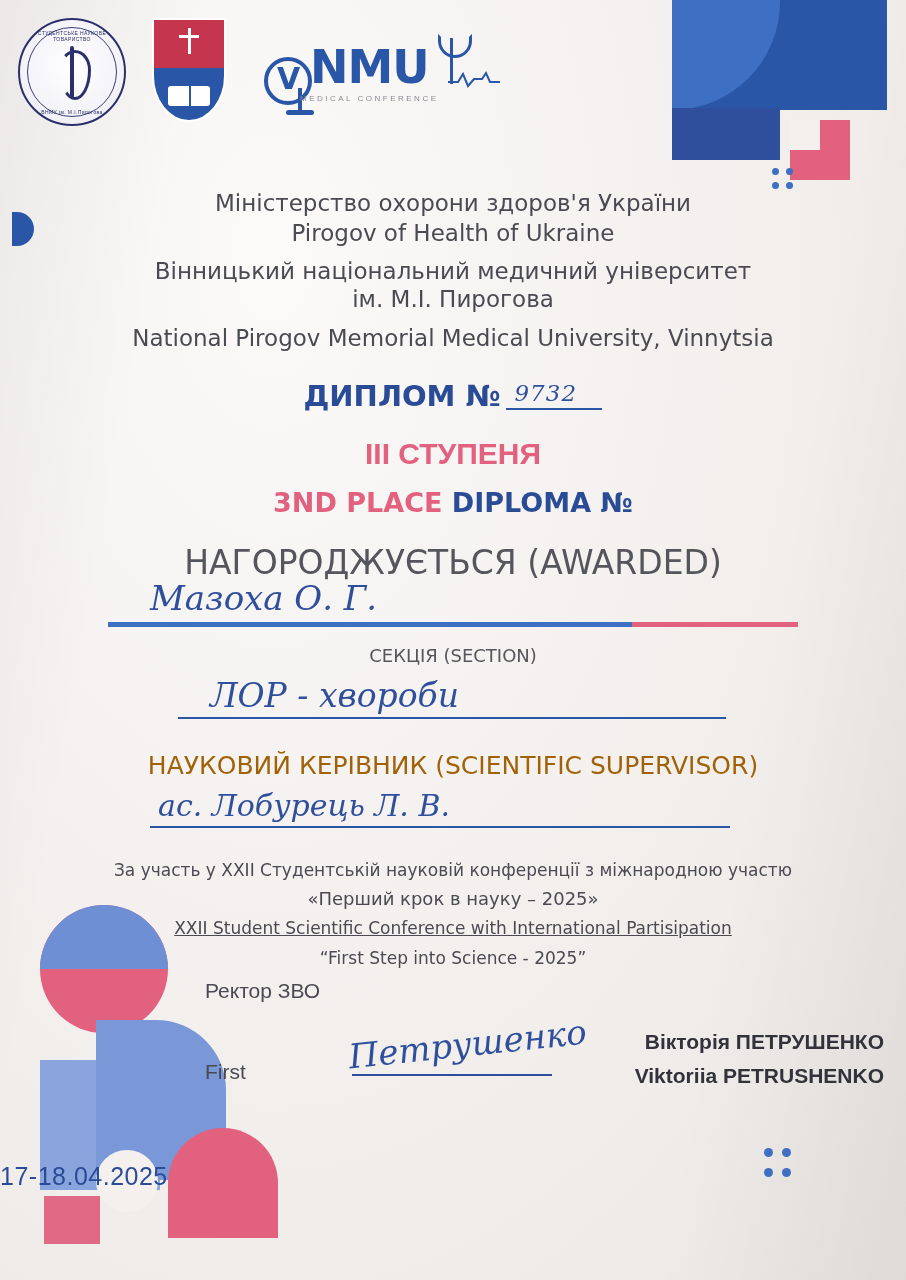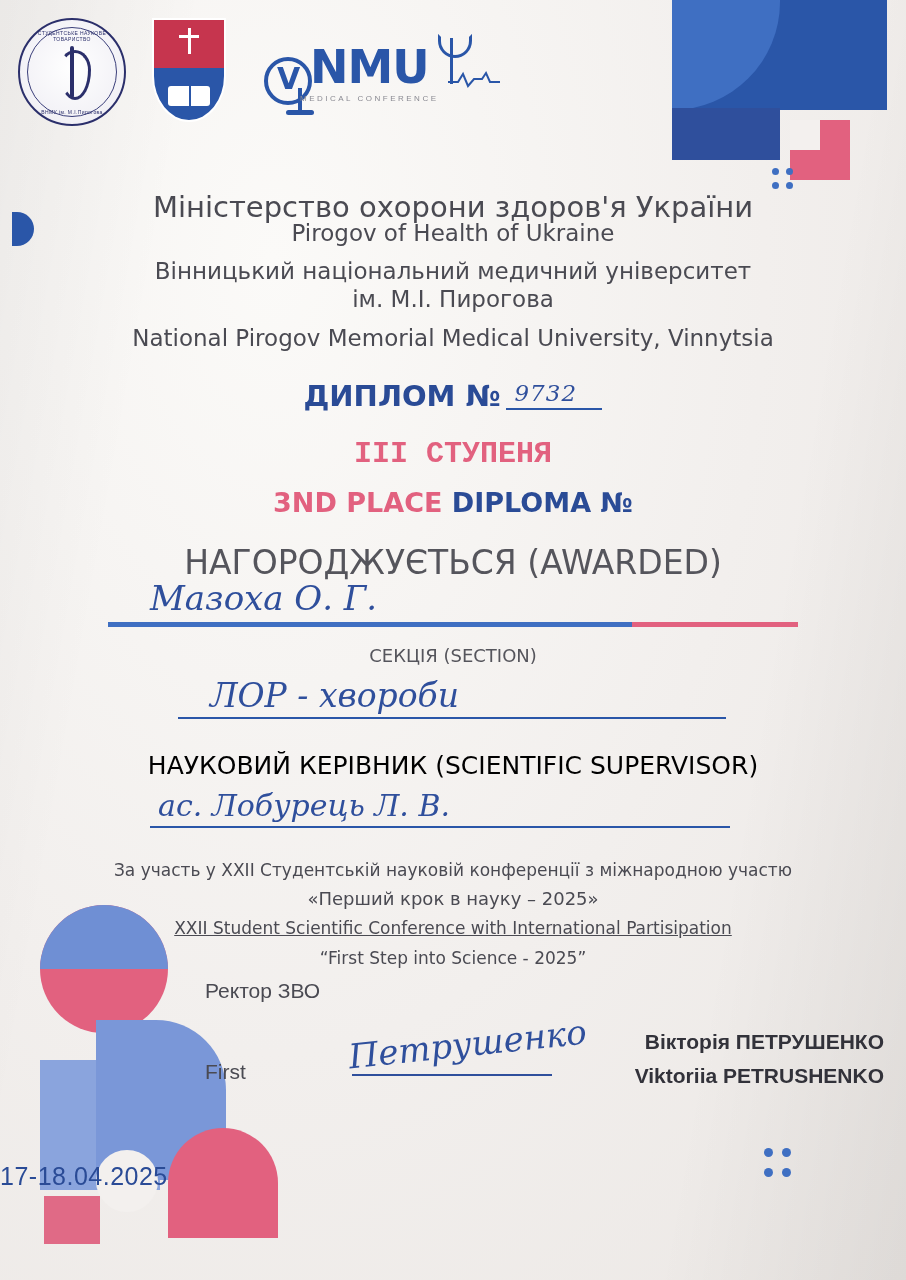--- a/index.html
+++ b/index.html
@@ -232,21 +232,21 @@
   
   .content {
     position: absolute;
     top: 0; left: 0; right: 0;
     text-align: center;
   }
   .line {
     color: #4a4a52;
     font-family: "DejaVu Sans", sans-serif;
   }
-  .ministry-ua { position: absolute; top: 190px; left: 0; right: 0; font-size: 29px; }
+  .ministry-ua { position: absolute; top: 190px; left: 0; right: 0; font-size: 23px; }
   .ministry-en { position: absolute; top: 220px; left: 0; right: 0; font-size: 23px; }
   .univ-ua-1   { position: absolute; top: 258px; left: 0; right: 0; font-size: 23px; }
   .univ-ua-2   { position: absolute; top: 286px; left: 0; right: 0; font-size: 23px; }
   .univ-en     { position: absolute; top: 325px; left: 0; right: 0; font-size: 23px; }
 
   .diploma-no {
     position: absolute; top: 378px; left: 0; right: 0;
     font-size: 29px; font-weight: bold; color: #2a4b96;
     font-family: "DejaVu Sans", sans-serif;
   }
@@ -266,21 +266,21 @@
     font-weight: normal;
   }
   .num-line .handwrite {
     position: absolute; left: 8px; bottom: 2px; font-size: 23px;
     letter-spacing: 1px;
   }
 
   .place-ua {
     position: absolute; top: 437px; left: 0; right: 0;
     font-size: 30px; font-weight: bold; color: #e2617f;
-    font-family: Liberation Mono, monospace;
+    font-family: Liberation Sans, sans-serif;
   }
   .place-en {
     position: absolute; top: 487px; left: 0; right: 0;
     font-size: 27px; font-weight: bold;
     font-family: "DejaVu Sans", sans-serif;
   }
   .place-en .pink { color: #e2617f; }
   .place-en .blue { color: #2a4b96; }
 
   .awarded-label {
@@ -305,21 +305,21 @@
   .section-rule {
     position: absolute; top: 717px; left: 178px; width: 548px; height: 2px;
     background: #2a56a8;
   }
   .section-hand {
     position: absolute; top: 676px; left: 210px; font-size: 33px;
   }
 
   .supervisor-label {
     position: absolute; top: 751px; left: 0; right: 0;
-    font-size: 25px; color: #000000;
+    font-size: 25px; color: #a16207;
     font-family: "DejaVu Sans", sans-serif;
   }
   .supervisor-rule {
     position: absolute; top: 826px; left: 150px; width: 580px; height: 2px;
     background: #2a56a8;
   }
   .supervisor-hand {
     position: absolute; top: 788px; left: 158px; font-size: 30px;
   }
 

